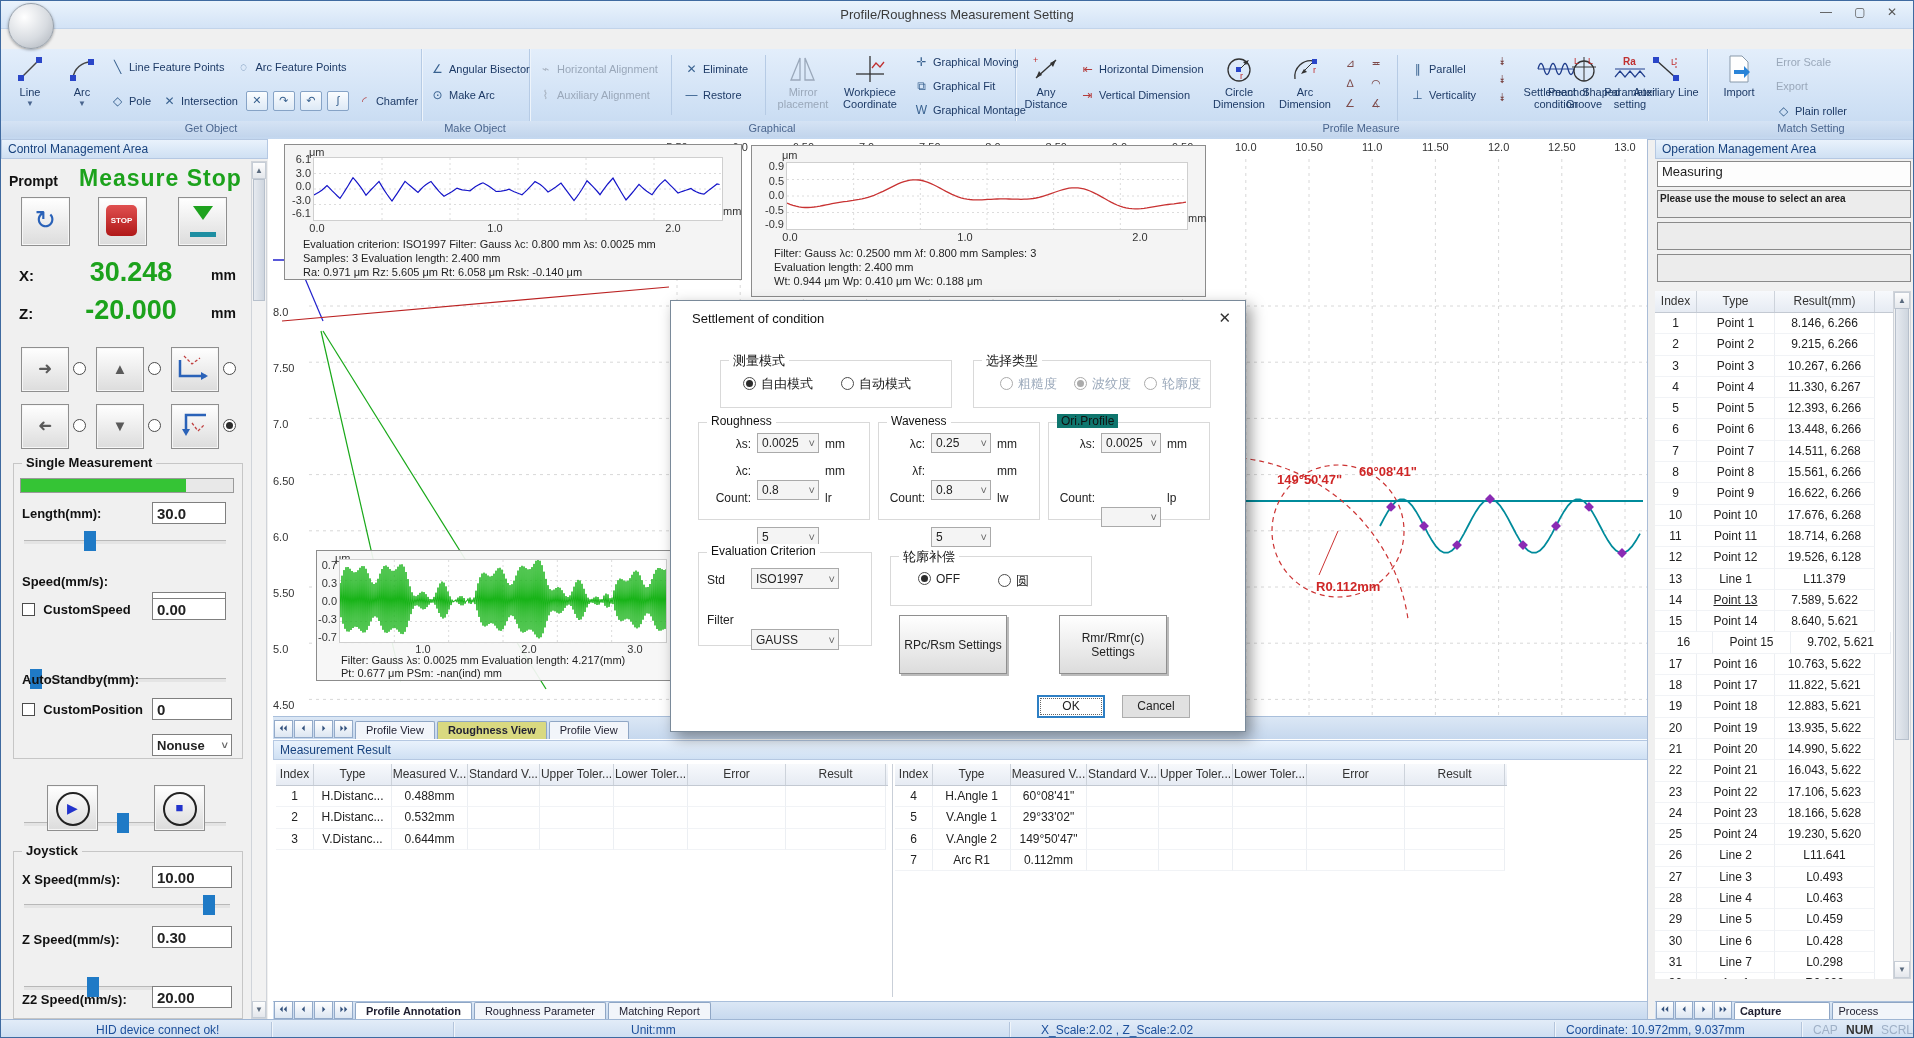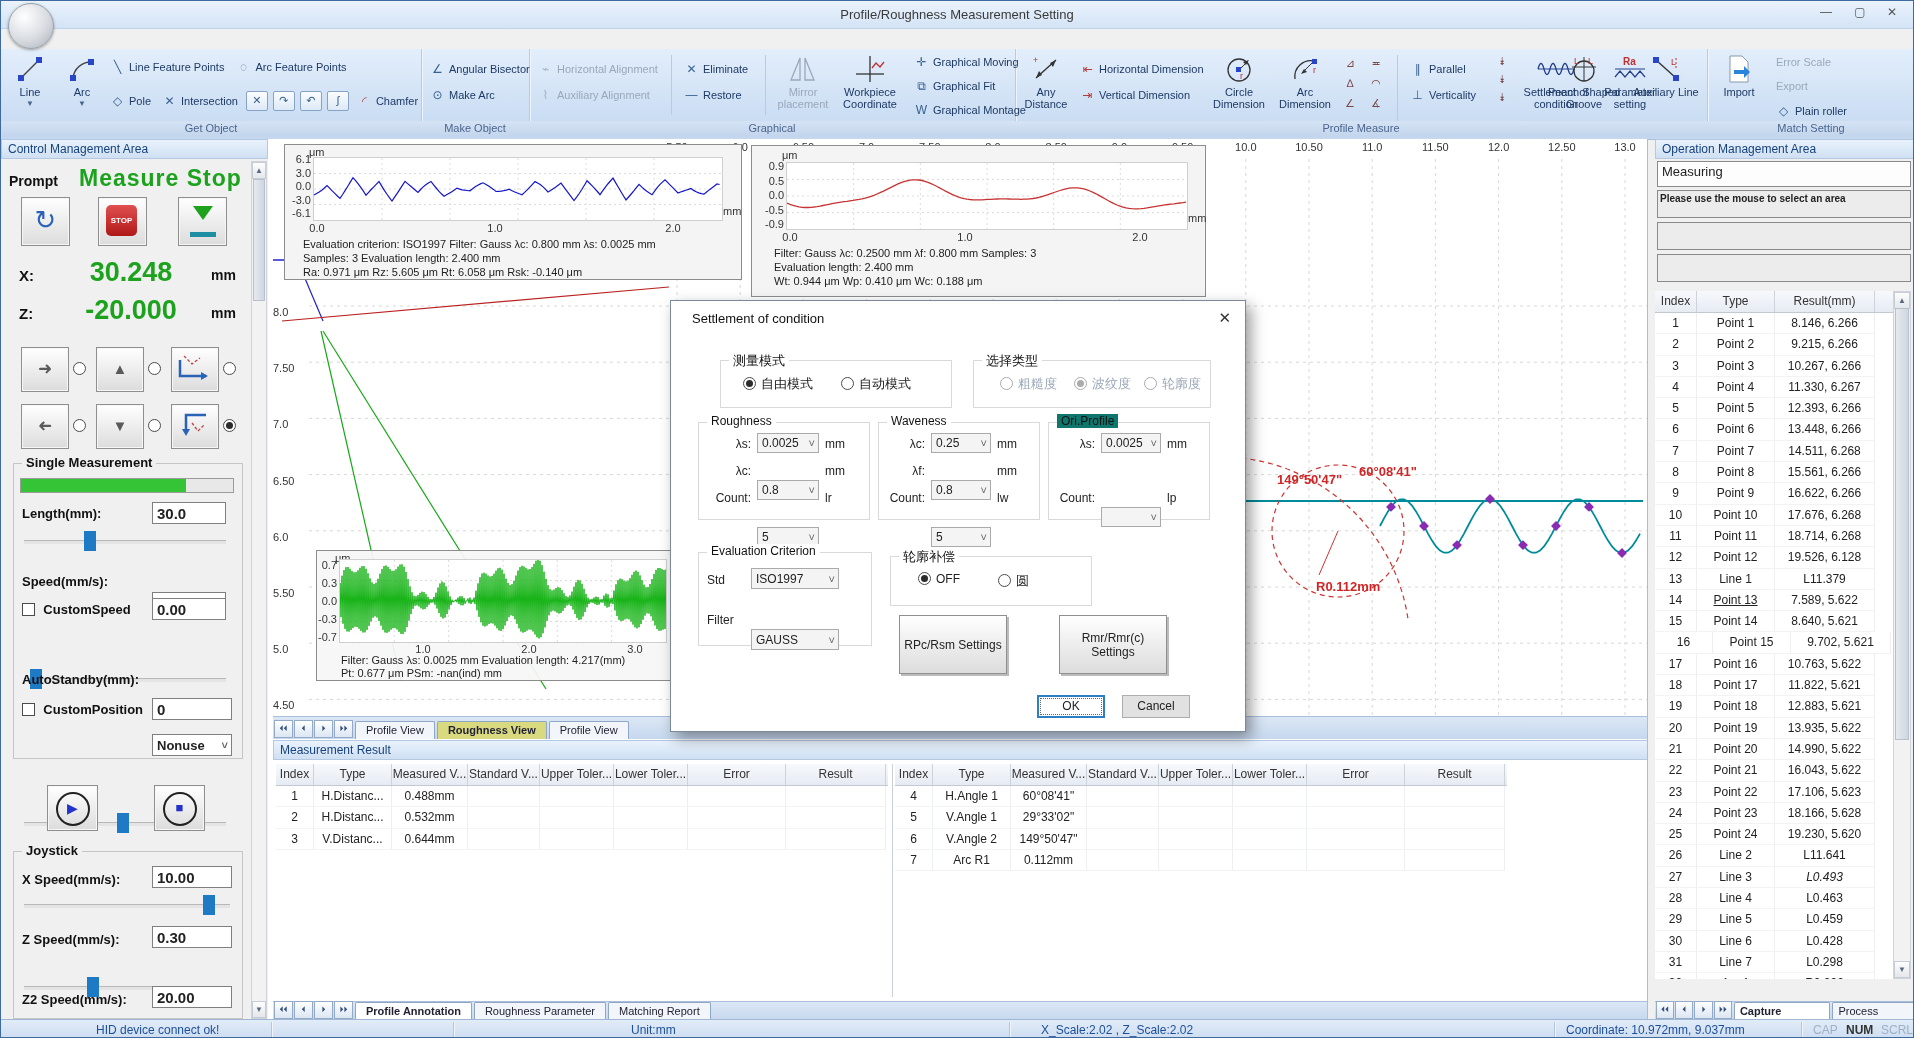--- a/index.html
+++ b/index.html
@@ -920,21 +920,21 @@
             <div style="width: 100px;">19.230, 5.620</div>
           </div>
           <div class="trow">
             <div style="width: 42px;">26</div>
             <div style="width: 78px;">Line 2</div>
             <div style="width: 100px;">L11.641</div>
           </div>
           <div class="trow">
             <div style="width: 42px;">27</div>
             <div style="width: 78px;">Line 3</div>
-            <div style="width: 100px; font-style: italic;">L0.493</div>
+            <div style="width: 100px;">L0.493</div>
           </div>
           <div class="trow">
             <div style="width: 42px;">28</div>
             <div style="width: 78px;">Line 4</div>
             <div style="width: 100px;">L0.463</div>
           </div>
           <div class="trow">
             <div style="width: 42px;">29</div>
             <div style="width: 78px;">Line 5</div>
             <div style="width: 100px;">L0.459</div>

